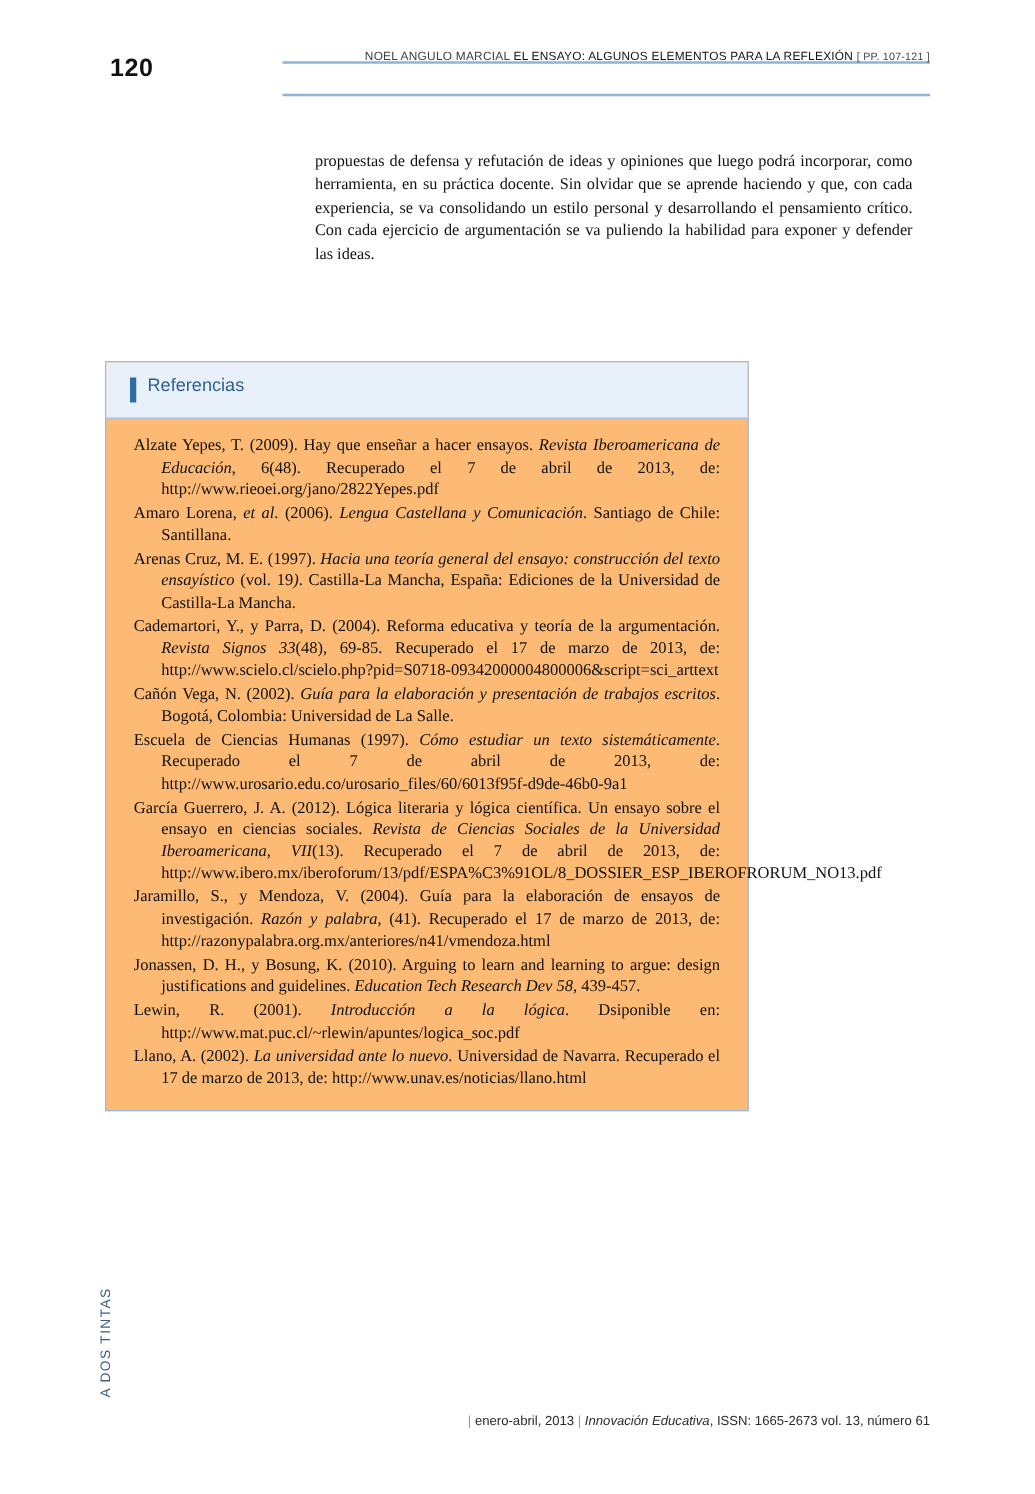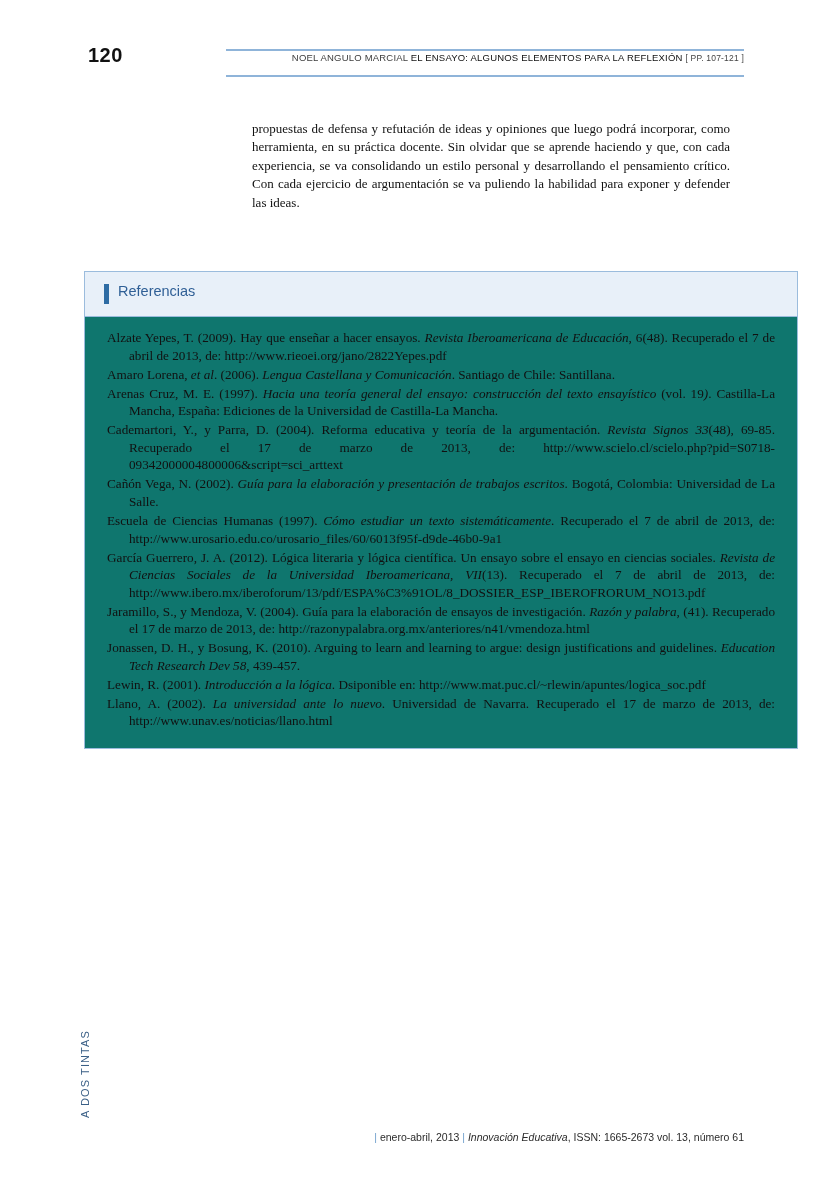--- a/index.html
+++ b/index.html
@@ -59,21 +59,21 @@
     position: absolute;
     left: 142px;
     right: 0;
     top: 39px;
     height: 2px;
     background: #8fb4d9;
   }
   .running-head {
     position: absolute;
     right: 0;
-    top: 16px;
+    top: 4px;
     font-family: "Liberation Sans", sans-serif;
     font-size: 9.5px;
     color: #2b2b2b;
     letter-spacing: 0.2px;
     white-space: nowrap;
   }
   .running-head .author {
     color: #3d3d3d;
   }
   .running-head .title {
@@ -95,23 +95,23 @@
     text-align: justify;
     text-justify: inter-word;
     color: #111;
     hyphens: manual;
   }
 
   
   .ref-box {
     position: absolute;
     left: 84px;
-    top: 271px;
-    width: 714px;
-    background: #0f766e;
+    top: 289px;
+    width: 515px;
+    background: #fdba74;
     border: 1px solid #9bbcdd;
     box-sizing: border-box;
     padding: 0;
   }
   .ref-head-area {
     height: 44px;
     border-bottom: 1px solid #9bbcdd;
     background: #e8f0f9;
     position: relative;
   }

